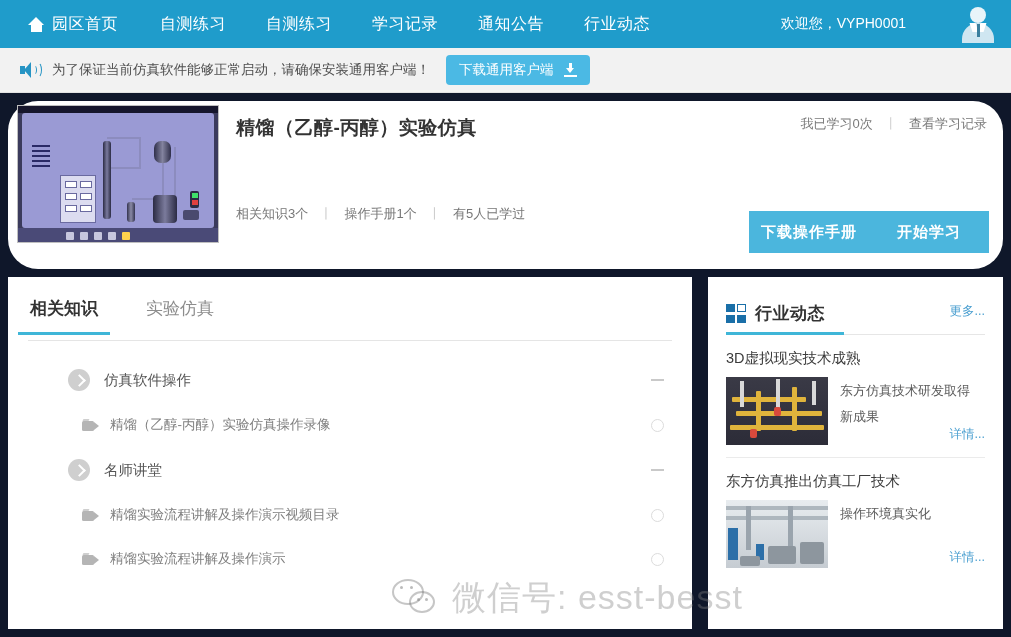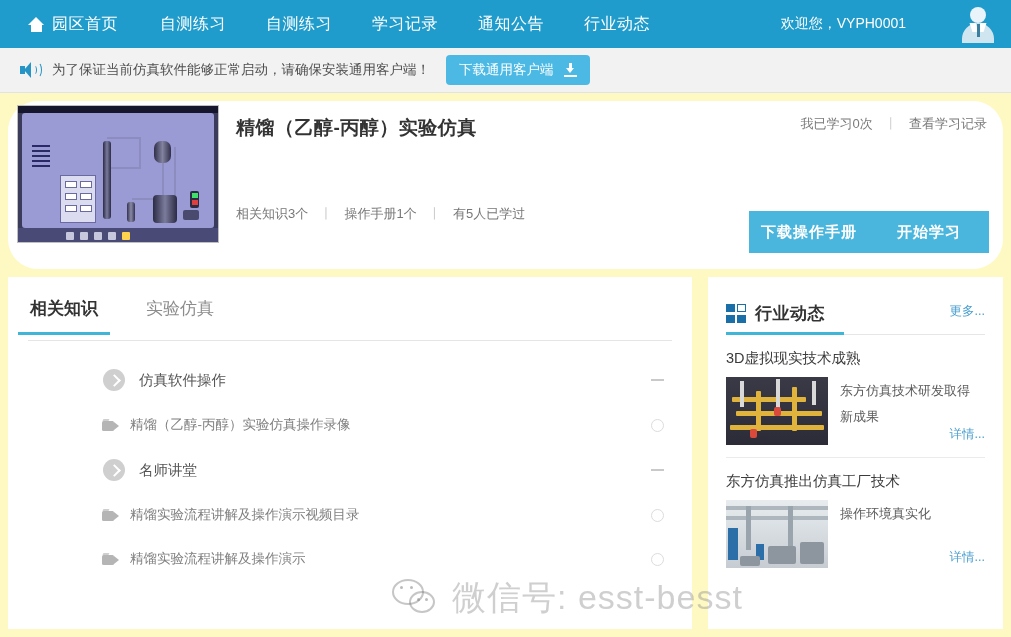--- a/index.html
+++ b/index.html
@@ -4,21 +4,21 @@
 <style>
   * { box-sizing: border-box; margin: 0; padding: 0; }
   html, body {
     width: 1011px;
     height: 637px;
     overflow: hidden;
     background: #ffffff;
     font-family: "Liberation Sans", "DejaVu Sans", sans-serif;
   }
 
-  #page { position: relative; width: 1011px; height: 637px; background: #fef9c3; }
+  #page { position: relative; width: 1011px; height: 637px; background: #0f172a; }
 
   
   .topnav {
     position: absolute; left: 0; top: 0; width: 1011px; height: 48px;
     background: #1f9ccb;
     display: flex; align-items: center;
   }
   .nav-items { display: flex; align-items: center; margin-left: 28px; }
   .nav-item {
     color: #ffffff; font-size: 16px; letter-spacing: 0.5px;
@@ -202,24 +202,24 @@
     font-size: 17px; color: #8d8d8d; padding: 6px 2px 14px 2px; margin-right: 44px;
     cursor: pointer; position: relative; white-space: nowrap;
   }
   .tab.active { color: #333333; font-weight: bold; }
   .tab.active::after {
     content: ""; position: absolute; left: -10px; right: -10px; bottom: -1px;
     height: 3px; background: #3fb6d8;
   }
   .tree { margin-top: 16px; }
   .tree-node {
-    display: flex; align-items: center; height: 46px; padding-left: 95px; padding-right: 28px;
+    display: flex; align-items: center; height: 46px; padding-left: 60px; padding-right: 28px;
     cursor: pointer;
   }
-  .tree-node.child { padding-left: 94px; height: 44px; justify-content: space-between; }
+  .tree-node.child { padding-left: 74px; height: 44px; justify-content: space-between; }
   .chev-circle {
     width: 22px; height: 22px; border-radius: 50%; background: #cfcfcf;
     position: relative; flex: none; margin-right: 14px;
   }
   .chev-circle::after {
     content: ""; position: absolute; left: 7px; top: 6.5px; width: 7px; height: 7px;
     border-top: 2.4px solid #ffffff; border-right: 2.4px solid #ffffff;
     transform: rotate(45deg);
   }
   .video-icon {

